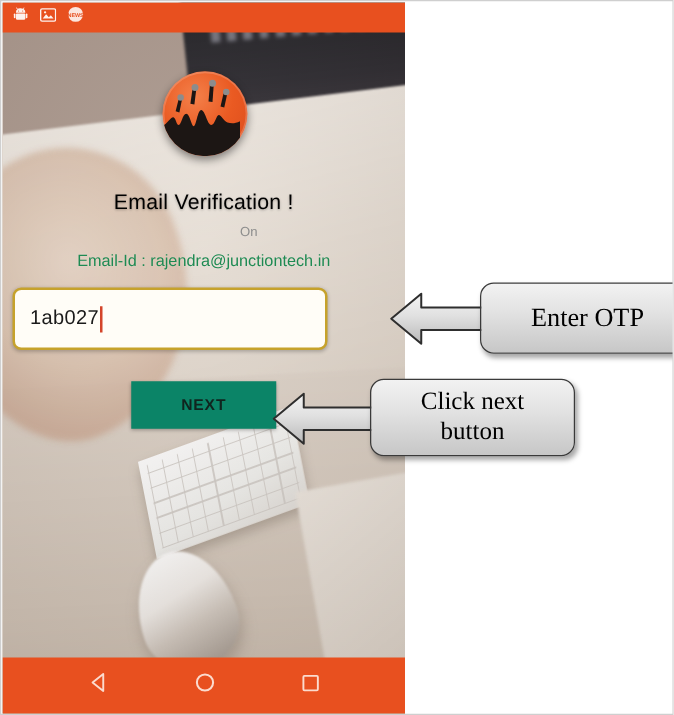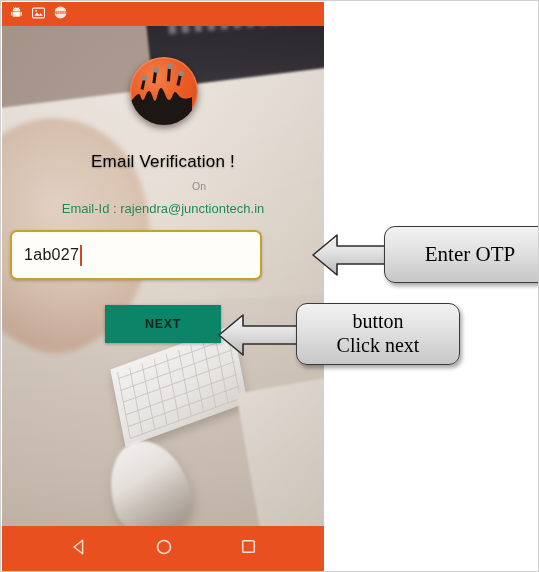--- a/index.html
+++ b/index.html
@@ -442,18 +442,18 @@
           <stop offset="45%" stop-color="#e0e0e0"></stop>
           <stop offset="100%" stop-color="#b9b9b9"></stop>
         </linearGradient>
       </defs>
       <path d="M2 26 L26 6 L26 17 L84 17 L84 35 L26 35 L26 46 Z" fill="url(#agrad2)" stroke="#2e2e2e" stroke-width="1.6" stroke-linejoin="round"></path>
     </svg>
   </div>
 
   <div class="callout" id="callout-next">
     <div>
+      <div>Click next</div>
       <div>button</div>
-      <div>Click next</div>
     </div>
   </div>
 
 </div>
 
 </body></html>

